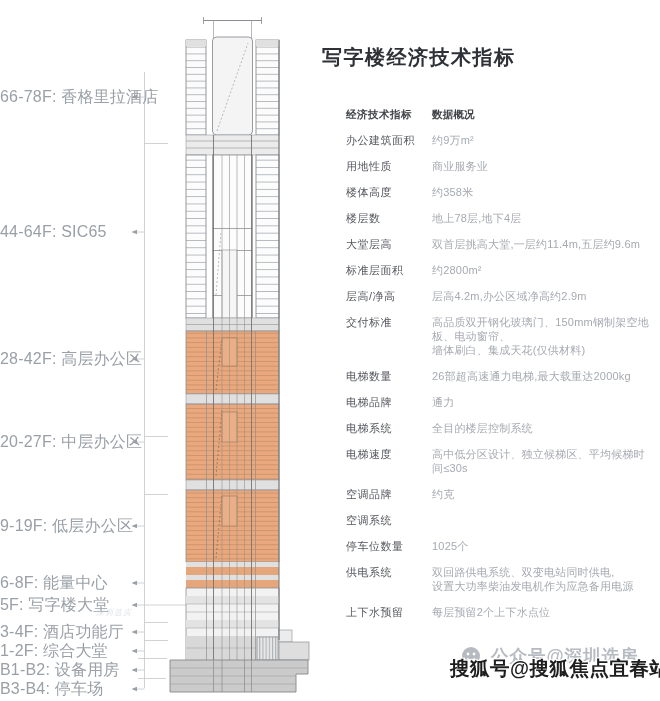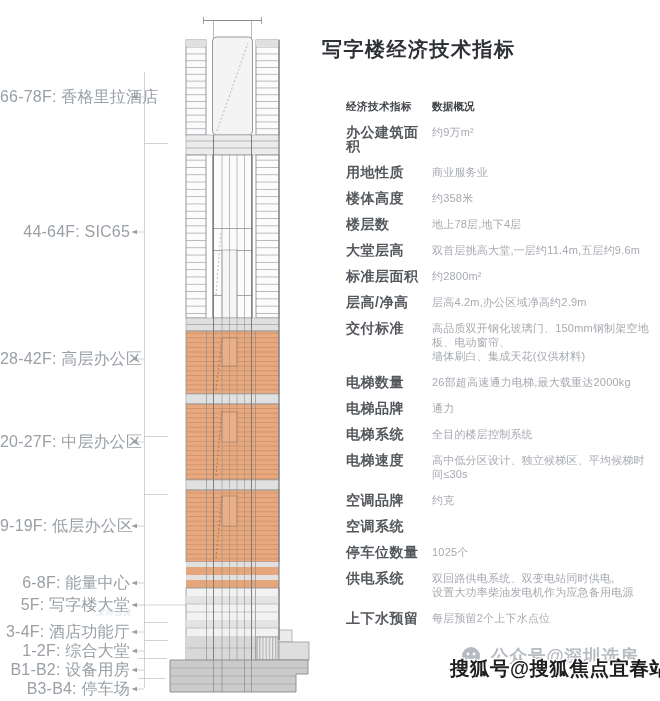--- a/index.html
+++ b/index.html
@@ -1,30 +1,30 @@
 <!DOCTYPE html>
 <html><head>
 <meta charset="utf-8">
 <style>
   html,body{margin:0;padding:0;background:#ffffff;}
   #page{position:relative;width:660px;height:701px;background:#fff;overflow:hidden;
         font-family:"Liberation Sans","DejaVu Sans",sans-serif;}
 
   
-  .floor-label{position:absolute;left:0;width:130px;text-align:right;
+  .floor-label{position:absolute;left:0;width:130px;text-align:left;
 ated    font-size:10.5px;color:#9aa0a6;line-height:14px;white-space:nowrap;}
   .floor-label{letter-spacing:0.2px;}
 
   .wm-faint{position:absolute;left:96px;top:607px;font-size:8px;color:#c3cad4;opacity:.55;letter-spacing:1px;font-style:italic;}
 
   
   .spec{position:absolute;left:322px;top:36px;width:332px;}
-  .spec-title{font-size:20px;font-weight:800;color:#2e3136;letter-spacing:1.5px;margin:0 0 36px 0;}
+  .spec-title{font-size:20px;font-weight:800;color:#2e3136;letter-spacing:1.5px;margin:8px 0 36px 0;}
   .trow{display:flex;align-items:flex-start;padding-bottom:12px;margin-left:24px;}
-  .trow .tl{flex:0 0 86px;font-size:14px;font-weight:700;color:#54575c;line-height:14px;letter-spacing:.5px;}
+  .trow .tl{flex:0 0 86px;font-size:11px;font-weight:400;color:#54575c;line-height:14px;letter-spacing:.5px;}
   .trow .tv{flex:1;font-size:11px;color:#a6aab0;line-height:14px;white-space:pre-line;letter-spacing:.2px;}
   .trow.thead .tl,.trow.thead .tv{font-weight:700;color:#3f4247;font-size:10.5px;}
 
   
   .wm-grey{position:absolute;left:461px;top:644px;display:flex;align-items:center;gap:10px;
            font-size:17.5px;color:#b6bac1;font-weight:700;letter-spacing:1px;z-index:2;white-space:nowrap;}
   .wm-bold{position:absolute;left:450px;top:655px;font-size:19.5px;font-weight:900;color:#1e1e1e;
            letter-spacing:.5px;z-index:3;white-space:nowrap;
            text-shadow:-1.5px -1.5px 0 #fff,1.5px -1.5px 0 #fff,-1.5px 1.5px 0 #fff,1.5px 1.5px 0 #fff,
                         0 -1.5px 0 #fff,0 1.5px 0 #fff,-1.5px 0 0 #fff,1.5px 0 0 #fff;}

